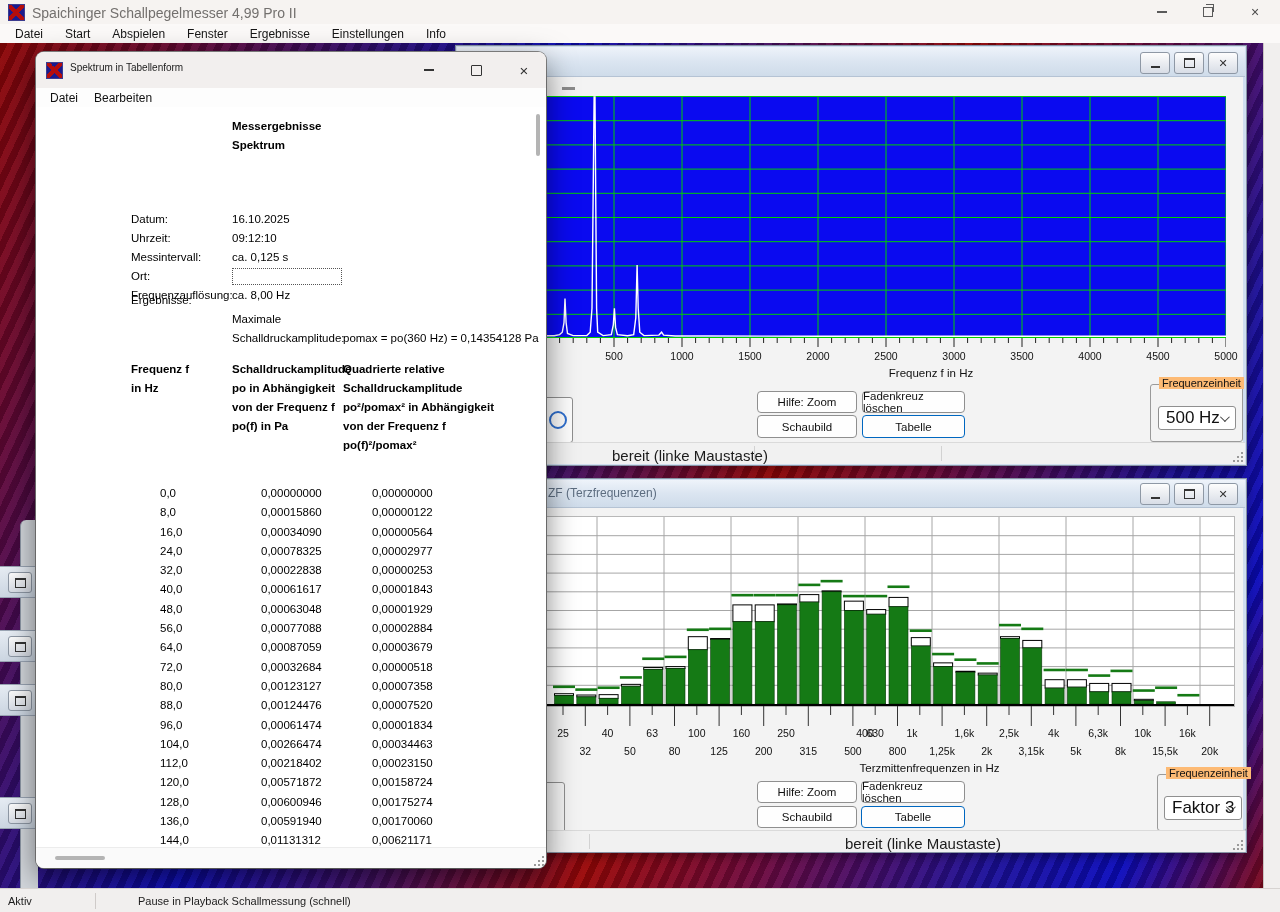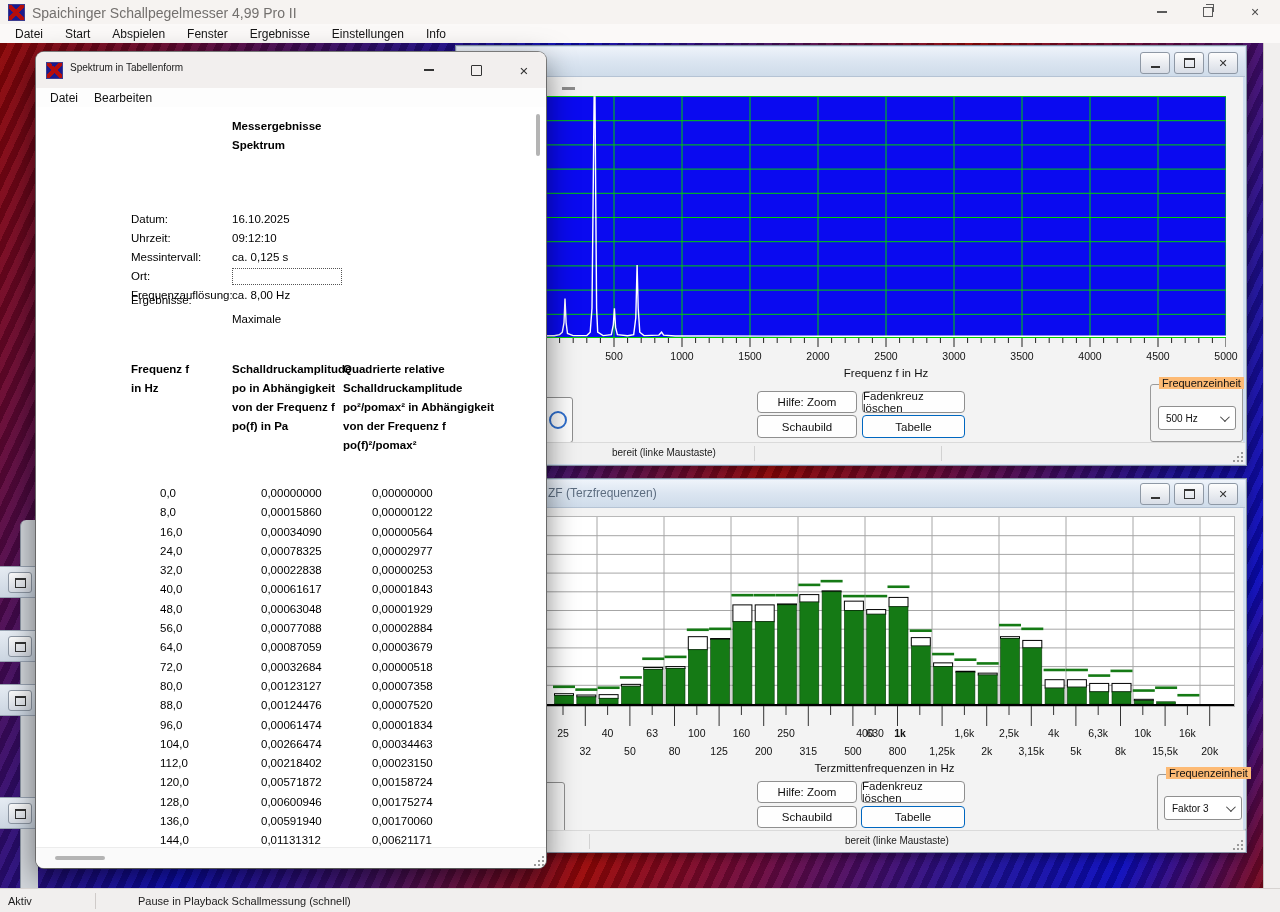--- a/index.html
+++ b/index.html
@@ -36,31 +36,31 @@
 
   
   .classic-win{position:absolute;background:#f3f3f3;border:1px solid #8794a5;box-shadow:inset 0 0 0 3px #cfdef0, 0 3px 10px rgba(0,0,0,0.35);}
   .classic-titlebar{position:absolute;left:1px;top:1px;right:1px;height:29px;background:linear-gradient(#eef3fa,#dbe5f1 50%,#cfdcea);border-bottom:1px solid #b5c3d4;}
   .classic-title-text{position:absolute;top:8px;font-size:12px;color:#5d6d80;white-space:nowrap;}
   .classic-btns{position:absolute;top:5px;right:7px;display:flex;gap:4px;}
   .classic-btn{width:28px;height:20px;border:1px solid #8e98a5;border-radius:3px;background:linear-gradient(#fdfdfd,#d8dde6);display:flex;align-items:center;justify-content:center;font-size:11px;color:#333;}
   .classic-btn .min-g{width:9px;height:2px;background:#333;margin-top:7px;}
 
   .plot-wrap{position:absolute;}
-  .axis-label{position:absolute;font-size:11.5px;color:#111;text-align:center;}
+  .axis-label{position:absolute;font-size:11.5px;color:#111;text-align:center;padding-left:45px;}
   .axis-tick-label{position:absolute;transform:translateX(-50%);font-size:10.5px;color:#111;white-space:nowrap;}
 
   .btn{position:absolute;background:#fefefe;border:1px solid #8f8f8f;border-radius:4px;font-size:11.5px;color:#111;display:flex;align-items:center;justify-content:center;box-sizing:border-box;}
   .btn.active{border:1.6px solid #0067c0;}
   .fieldset{position:absolute;border:1px solid #9a9a9a;border-radius:3px;box-sizing:border-box;}
   .fieldset .legend{position:absolute;top:-8px;left:8px;background:#fdba74;padding:0 3px;font-size:11px;color:#111;white-space:nowrap;}
-  .select{position:absolute;background:#fff;border:1px solid #8f8f8f;border-radius:3px;font-size:10px;color:#111;display:flex;align-items:center;padding-left:7px;box-sizing:border-box;}
+  .select{position:absolute;background:#fff;border:1px solid #8f8f8f;border-radius:3px;font-size:17px;color:#111;display:flex;align-items:center;padding-left:7px;box-sizing:border-box;}
   .chev{position:absolute;right:8px;top:8px;width:6px;height:6px;border-right:1.4px solid #444;border-bottom:1.4px solid #444;transform:rotate(45deg) translateY(-2px);}
 
-  .inner-status{position:absolute;left:1px;right:1px;height:21px;background:#f1f1f1;border-top:1px solid #dadada;font-size:10px;color:#1c1c1c;}
+  .inner-status{position:absolute;left:1px;right:1px;height:21px;background:#f1f1f1;border-top:1px solid #dadada;font-size:15px;color:#1c1c1c;}
   .inner-status .sep{position:absolute;top:3px;bottom:3px;width:1px;background:#d2d2d2;}
   .grip{position:absolute;right:2px;bottom:2px;width:10px;height:10px;
     background-image:
      radial-gradient(circle at 9px 9px,#9a9a9a 1px,transparent 1.3px),
      radial-gradient(circle at 9px 5px,#9a9a9a 1px,transparent 1.3px),
      radial-gradient(circle at 5px 9px,#9a9a9a 1px,transparent 1.3px),
      radial-gradient(circle at 9px 1px,#9a9a9a 1px,transparent 1.3px),
      radial-gradient(circle at 1px 9px,#9a9a9a 1px,transparent 1.3px),
      radial-gradient(circle at 5px 5px,#9a9a9a 1px,transparent 1.3px);}
 
@@ -439,21 +439,21 @@
         </svg>
       <div id="terz-row1" style="position:absolute;left:80px;top:248px;width:697px;height:13px;">
           <div class="axis-tick-label" style="left: 27px;">25</div>
           <div class="axis-tick-label" style="left: 71.6px;">40</div>
           <div class="axis-tick-label" style="left: 116.2px;">63</div>
           <div class="axis-tick-label" style="left: 160.8px;">100</div>
           <div class="axis-tick-label" style="left: 205.4px;">160</div>
           <div class="axis-tick-label" style="left: 250px;">250</div>
           <div class="axis-tick-label" style="left: 293px; margin-left: 36px;">400</div>
           <div class="axis-tick-label" style="left: 339.2px;">630</div>
-          <div class="axis-tick-label" style="left: 364px; font-weight: bold;">1k</div>
+          <div class="axis-tick-label" style="left: 376px;">1k</div>
           <div class="axis-tick-label" style="left: 428.4px;">1,6k</div>
           <div class="axis-tick-label" style="left: 473px;">2,5k</div>
           <div class="axis-tick-label" style="left: 517.6px;">4k</div>
           <div class="axis-tick-label" style="left: 562.2px;">6,3k</div>
           <div class="axis-tick-label" style="left: 606.8px;">10k</div>
           <div class="axis-tick-label" style="left: 651.4px;">16k</div>
         </div>
       <div id="terz-row2" style="position:absolute;left:80px;top:266px;width:697px;height:13px;">
           <div class="axis-tick-label" style="left: 49.3px;">32</div>
           <div class="axis-tick-label" style="left: 93.9px;">50</div>
@@ -564,20 +564,25 @@
           <div class="tcell">Ergebnisse:</div>
           <div class="tcell"></div>
           <div class="tcell"></div>
         </div>
       </div>
     <div class="tblock" id="tw-max" style="top:259px;">
         <div class="trow">
           <div class="tcell"></div>
           <div class="tcell">Maximale</div>
           <div class="tcell"></div>
+        </div>
+        <div class="trow">
+          <div class="tcell"></div>
+          <div class="tcell">Schalldruckamplitude:</div>
+          <div class="tcell">pomax = po(360 Hz) = 0,14354128 Pa</div>
         </div>
       </div>
     <div class="tblock" id="tw-colheads" style="top:308px;">
         <div class="trow heads">
           <div class="tcell">
             <div class="hline">Frequenz f</div>
             <div class="hline">in Hz</div>
           </div>
           <div class="tcell">
             <div class="hline">Schalldruckamplitude</div>

